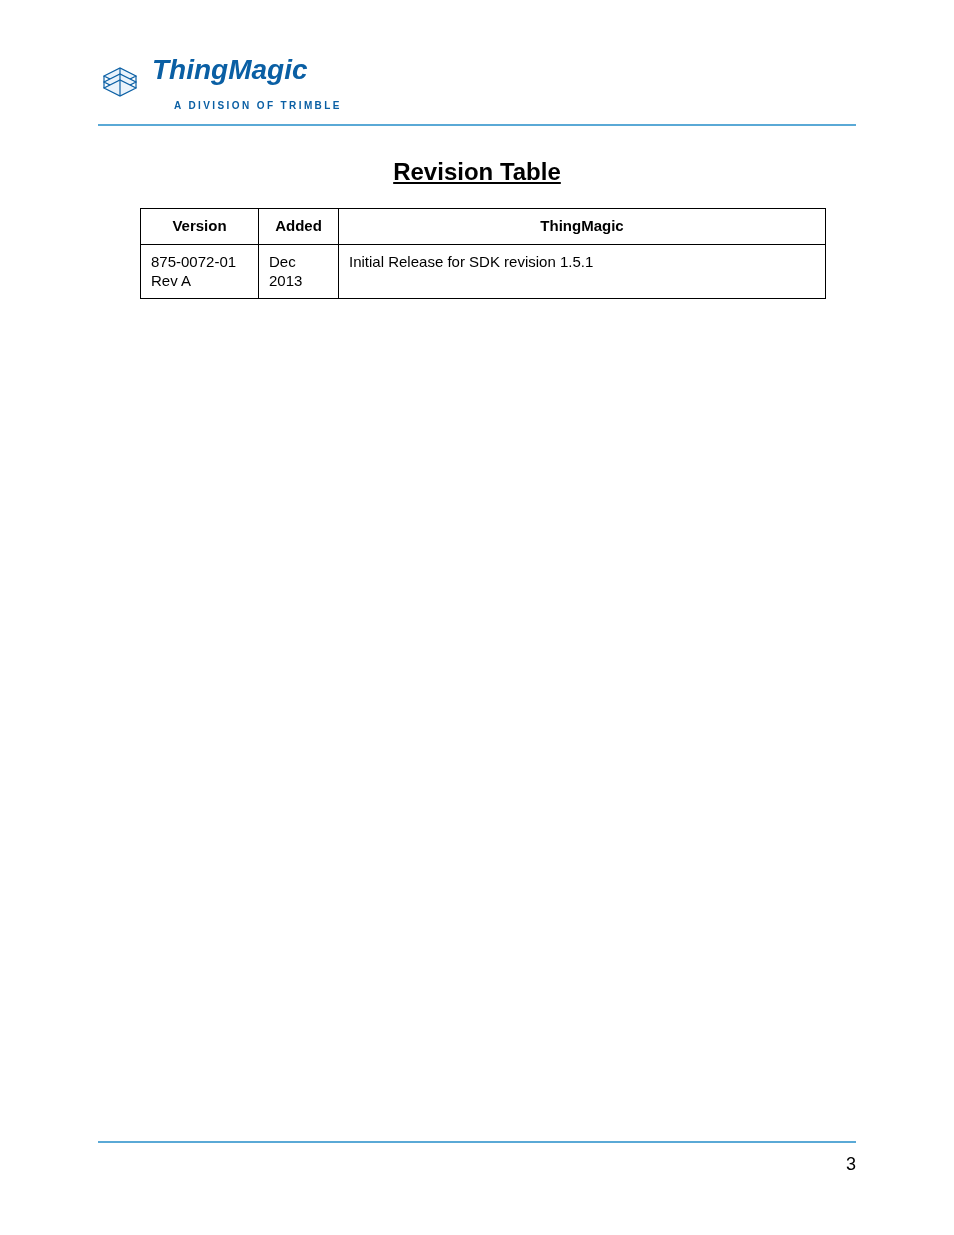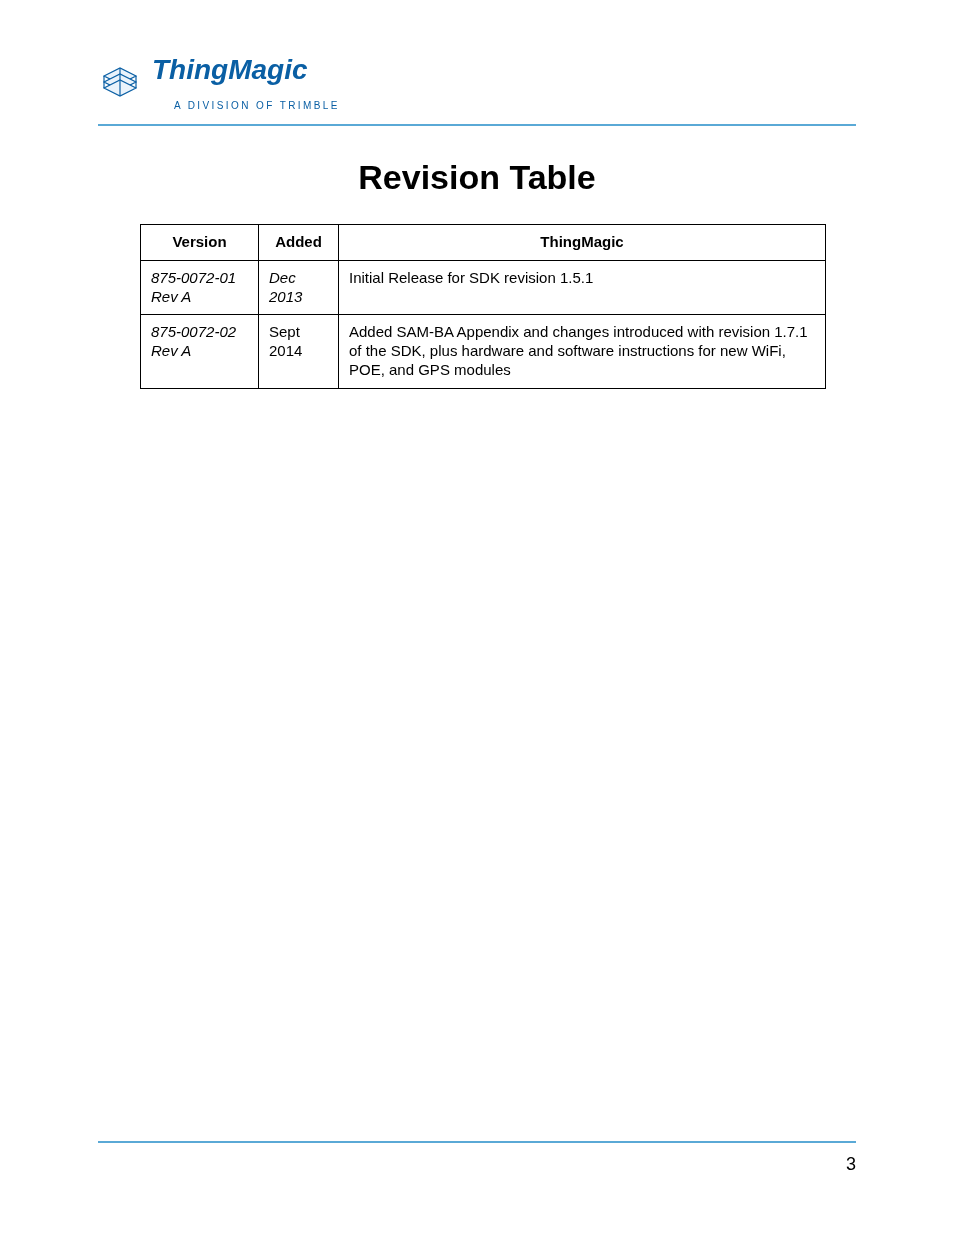--- a/index.html
+++ b/index.html
@@ -3,32 +3,32 @@
   <meta charset="utf-8">
   <style>
     * { box-sizing: border-box; margin: 0; padding: 0; }
     html, body { width: 954px; height: 1235px; background: #fff; font-family: Arial, Helvetica, sans-serif; color: #000; }
     .page { position: relative; width: 954px; height: 1235px; }
     .header { position: absolute; top: 56px; left: 98px; right: 98px; height: 66px; }
     .logo { position: absolute; left: 0; top: 0; display: flex; align-items: center; }
     .logo-mark { margin-right: 10px; }
     .logo-text { display: flex; flex-direction: column; justify-content: flex-start; gap: 16px; }
     .logo-main { font-family: Arial, Helvetica, sans-serif; font-style: italic; font-weight: 700; font-size: 28px; color: #0a5fa4; letter-spacing: 0px; line-height: 28px; }
-    .logo-sub  { font-family: Arial, Helvetica, sans-serif; font-weight: 400; font-size: 10px; color: #0a5fa4; letter-spacing: 2.4px; line-height: 12px; padding-left: 22px; }
+    .logo-sub  { font-family: Arial, Helvetica, sans-serif; font-weight: 700; font-size: 10px; color: #0a5fa4; letter-spacing: 2.4px; line-height: 12px; padding-left: 22px; }
     .header-rule { position: absolute; left: 98px; right: 98px; top: 124px; height: 0; border-top: 2px solid #5aa9d6; }
-    .title { position: absolute; left: 98px; right: 98px; top: 158px; text-align: center; font-size: 34px; font-weight: 700; }
-    .table-wrap { position: absolute; left: 140px; right: 128px; top: 208px; margin-top: 16px; }
+    .title { position: absolute; left: 98px; right: 98px; top: 158px; text-align: center; font-size: 24px; font-weight: 700; text-decoration: underline; }
+    .table-wrap { position: absolute; left: 140px; right: 128px; top: 208px; }
     table { border-collapse: collapse; width: 100%; table-layout: fixed; }
     col.c-version { width: 118px; }
     col.c-date    { width: 80px; }
     col.c-desc    { }
     th, td { border: 1px solid #000; padding: 8px 10px; vertical-align: top; font-size: 15px; line-height: 1.25; }
     th { font-weight: 700; text-align: center; }
-    td.version { font-style: italic; }
-    td.date-italic { font-style: italic; }
+    td.version { }
+    td.date-italic { }
     .footer-rule { position: absolute; left: 98px; right: 98px; bottom: 92px; height: 0; border-top: 2px solid #5aa9d6; }
     .page-number { position: absolute; right: 98px; bottom: 60px; font-size: 18px; }
   </style>
 </head>
 <body>
 
 <div class="page">
 
   <div class="header">
     <div class="logo">
@@ -68,25 +68,20 @@
           <th>Added</th>
           <th>ThingMagic</th>
         </tr>
       </thead>
       <tbody>
           <tr>
             <td class="version">875-0072-01 Rev A</td>
             <td class="date-italic">Dec 2013</td>
             <td>Initial Release for SDK revision 1.5.1</td>
           </tr>
-          <tr>
-            <td class="version">875-0072-02 Rev A</td>
-            <td>Sept 2014</td>
-            <td>Added SAM-BA Appendix and changes introduced with revision 1.7.1 of the SDK, plus hardware and software instructions for new WiFi, POE, and GPS modules</td>
-          </tr>
         </tbody>
     </table>
   </div>
 
   <div class="footer-rule"></div>
   <div class="page-number">3</div>
 
 </div>
 
 </body></html>

